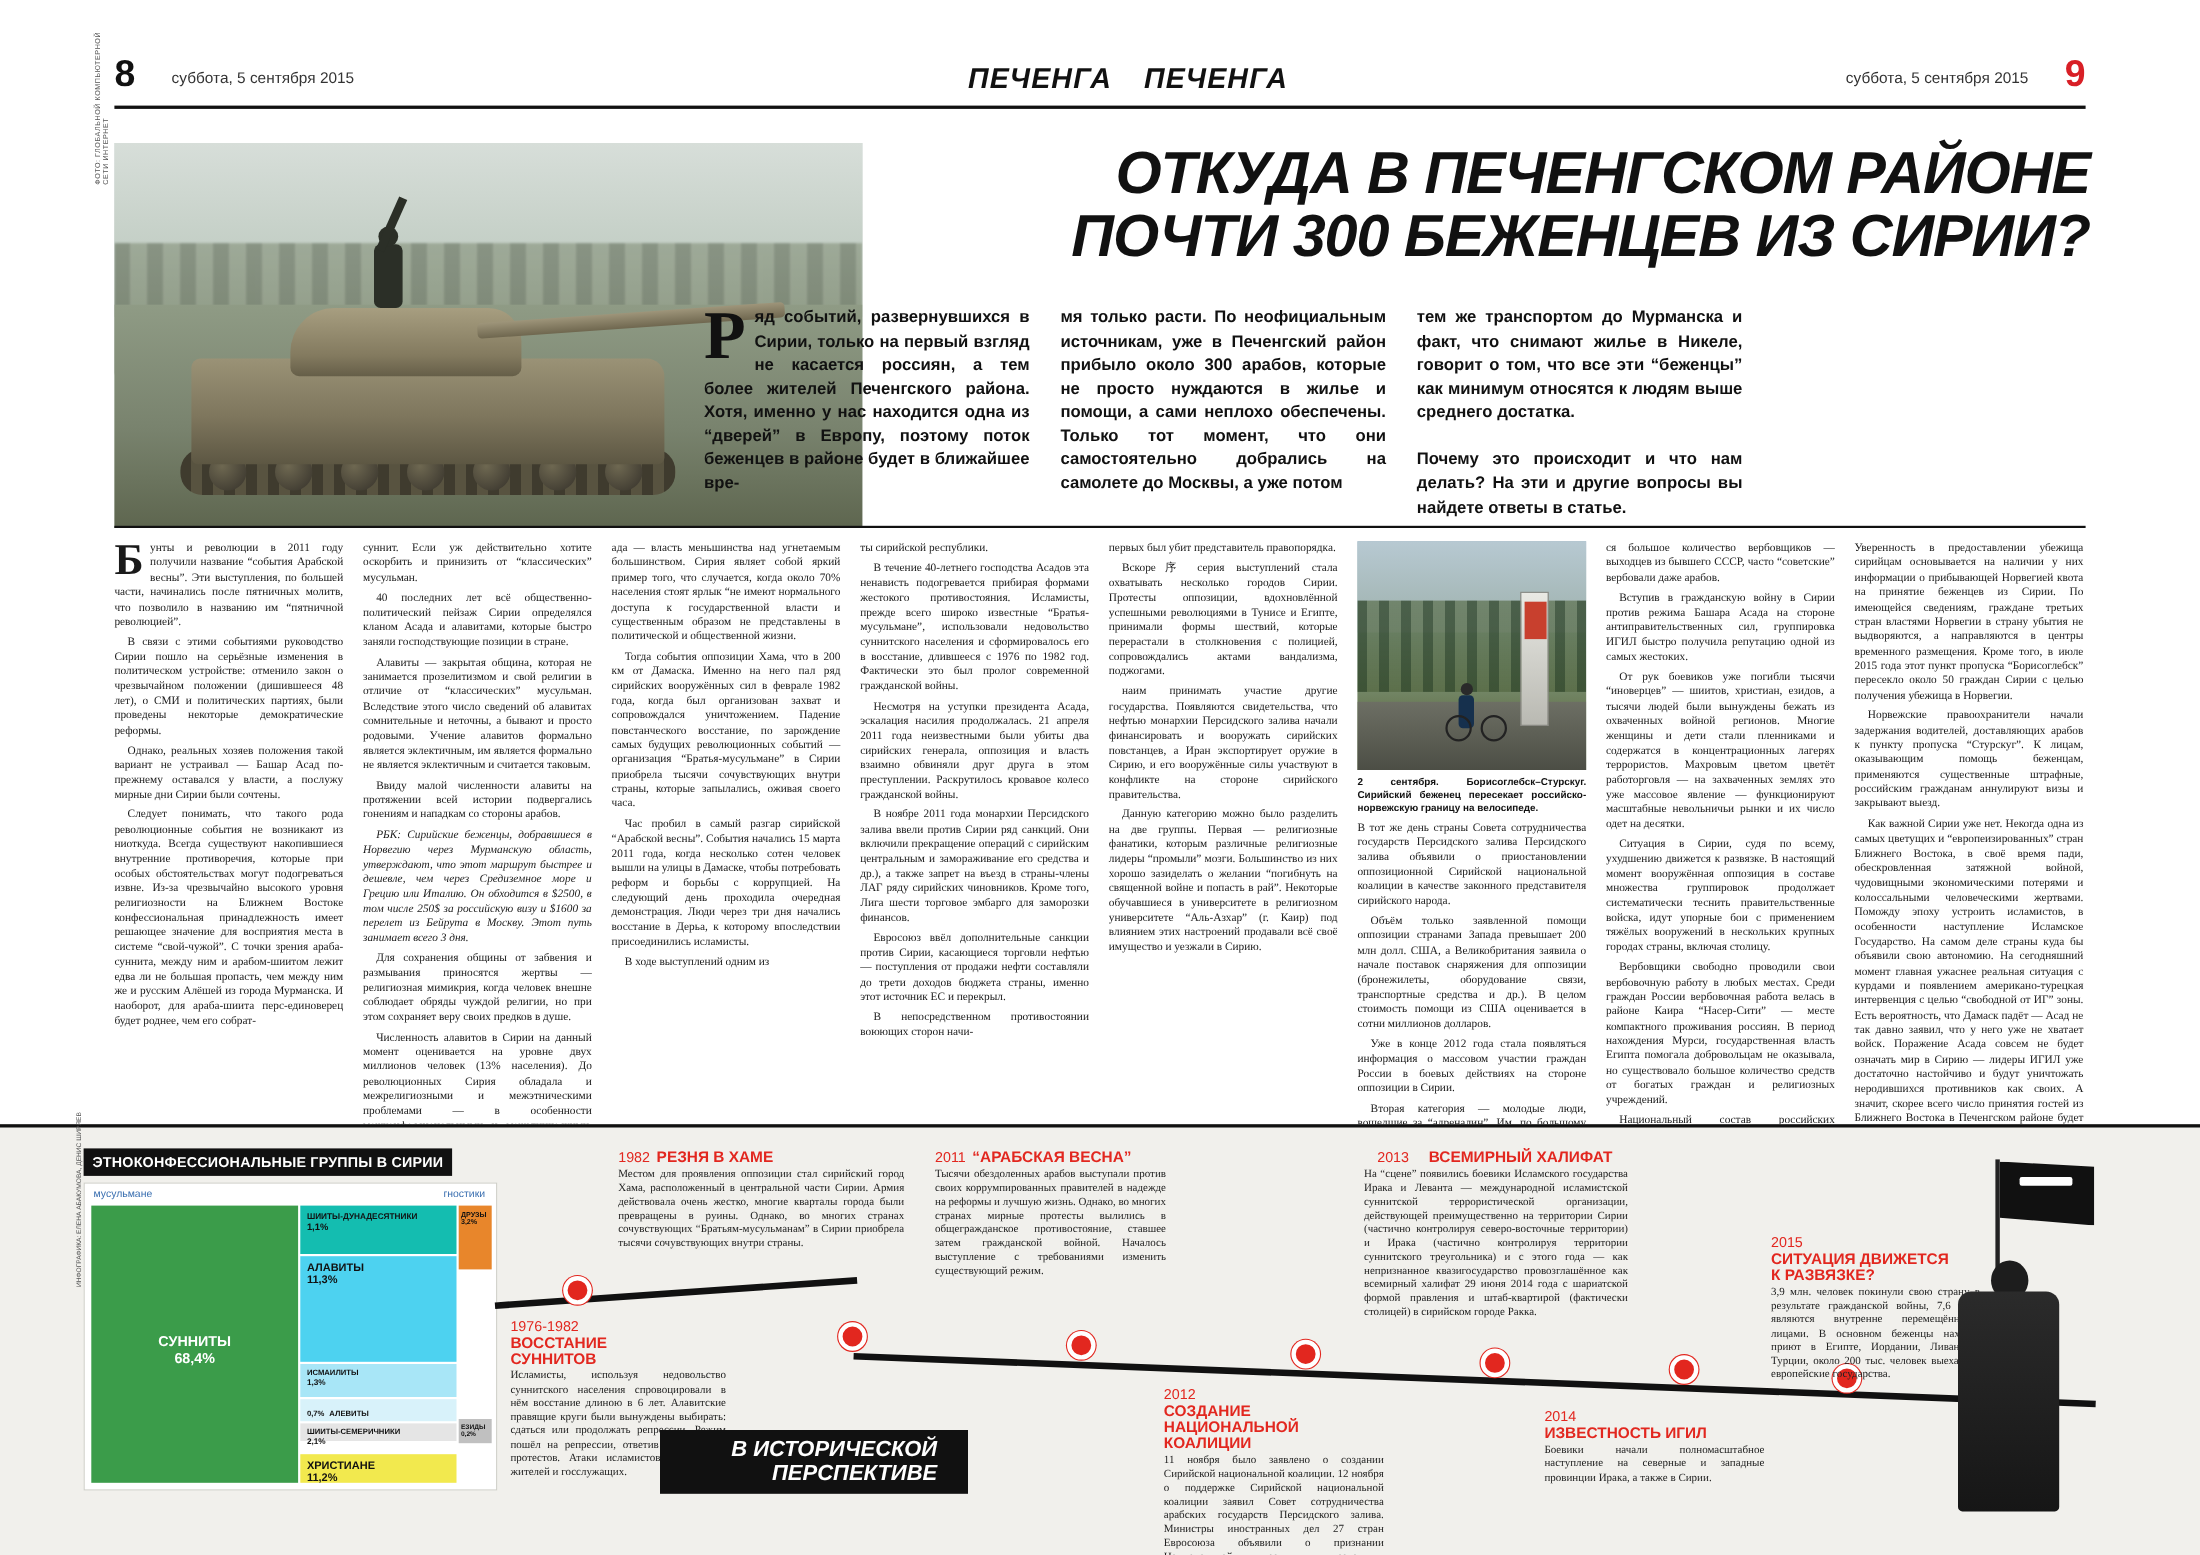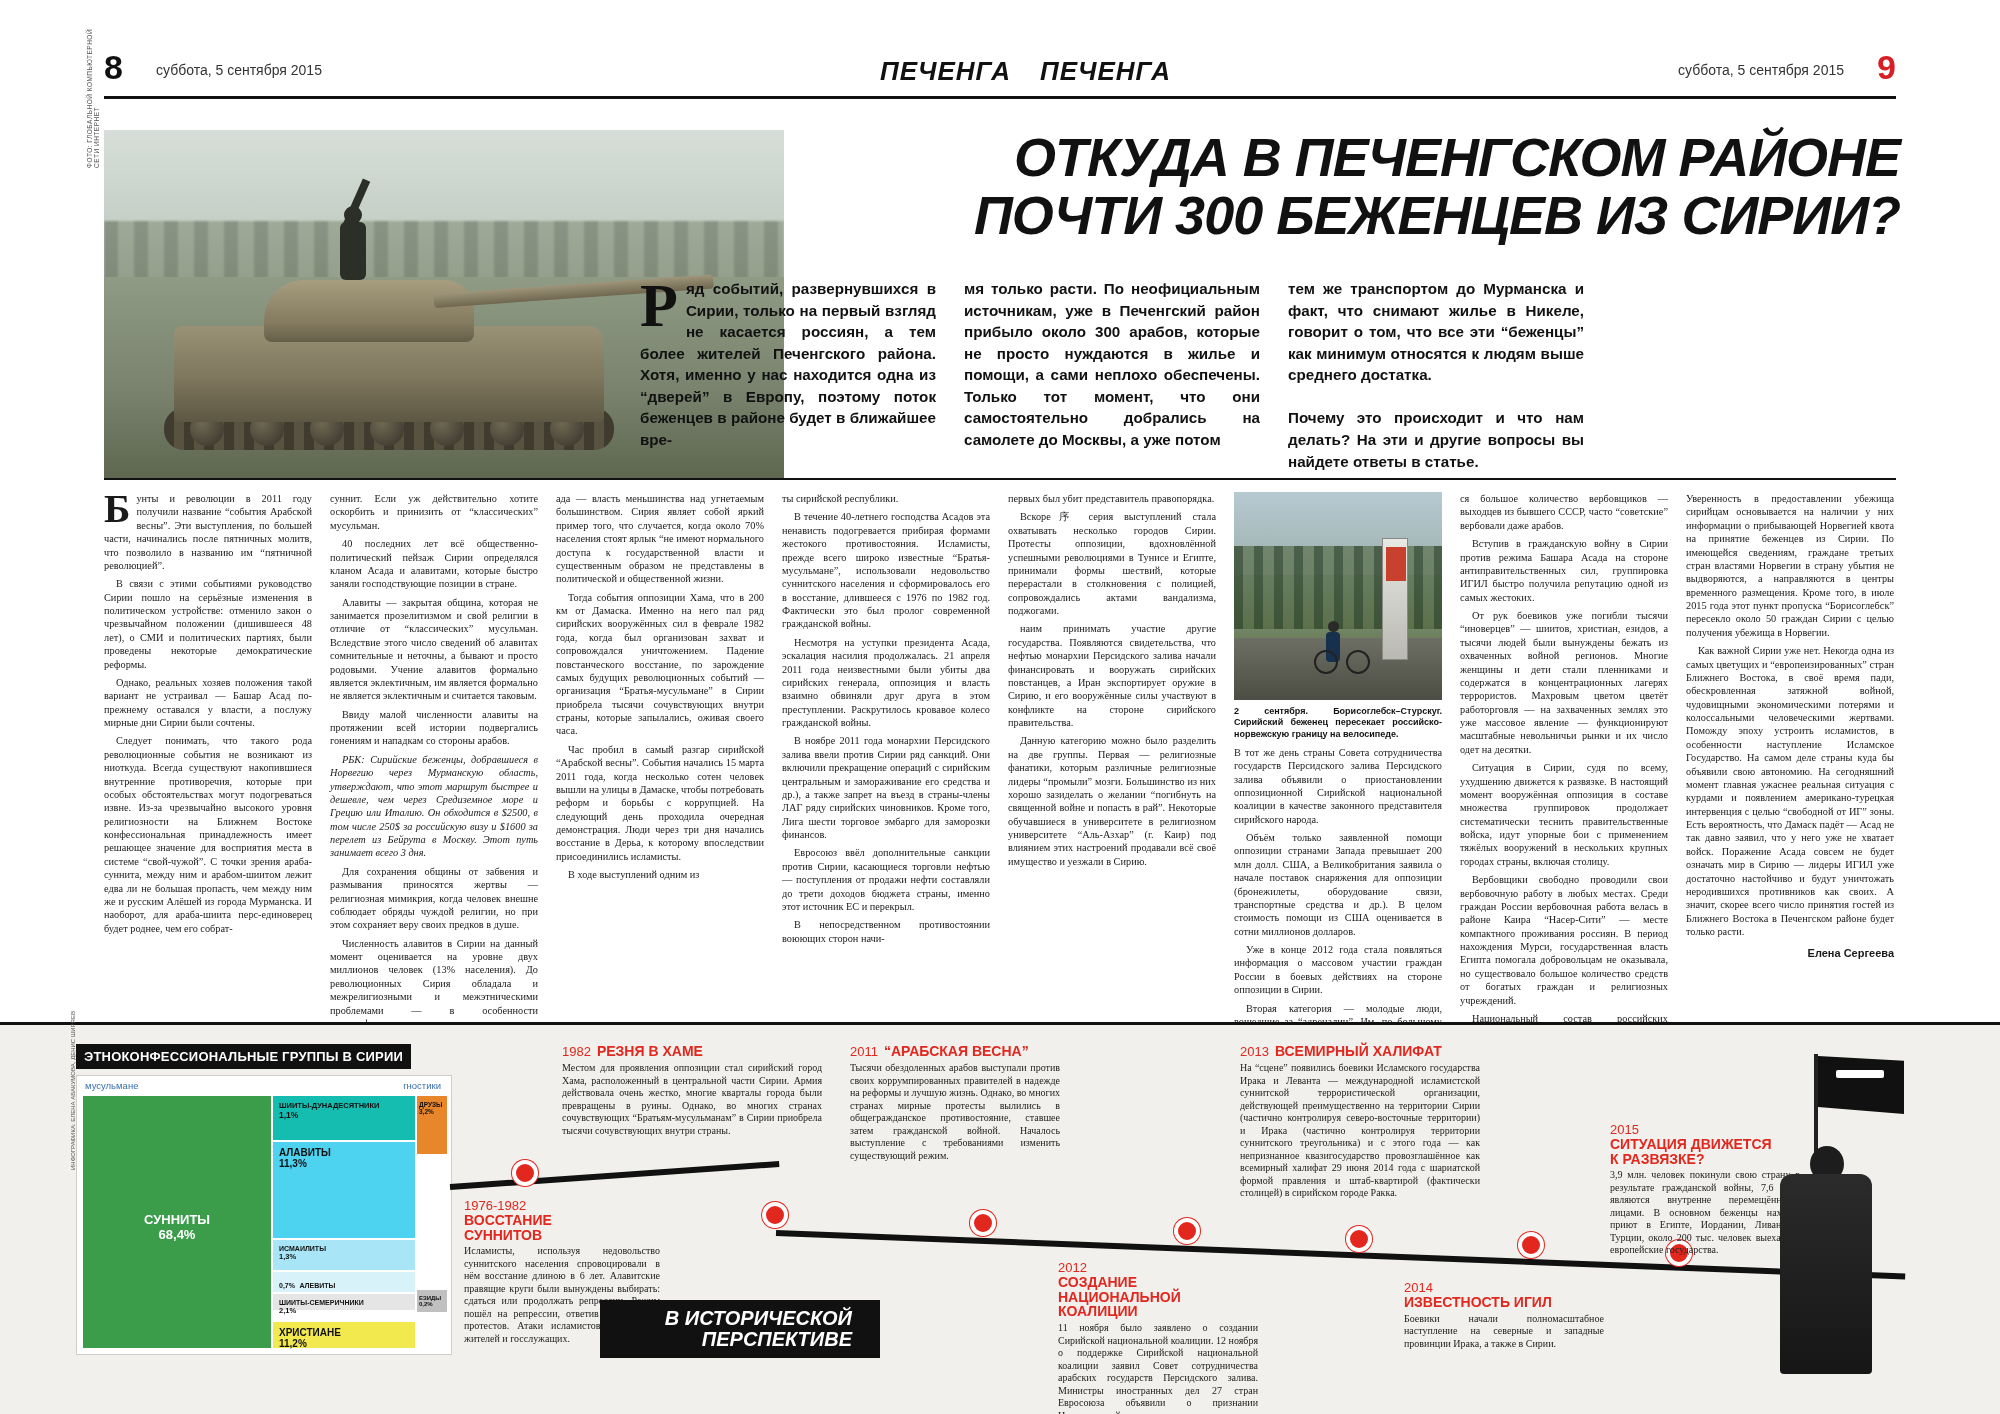--- a/index.html
+++ b/index.html
@@ -280,20 +280,21 @@
       <p class="nodent">ся большое количество вербовщиков — выходцев из бывшего СССР, часто “советские” вербовали даже арабов.</p>
       <p>Вступив в гражданскую войну в Сирии против режима Башара Асада на стороне антиправительственных сил, группировка ИГИЛ быстро получила репутацию одной из самых жестоких.</p>
       <p>От рук боевиков уже погибли тысячи “иноверцев” — шиитов, христиан, езидов, а тысячи людей были вынуждены бежать из охваченных войной регионов. Многие женщины и дети стали пленниками и содержатся в концентрационных лагерях террористов. Махровым цветом цветёт работорговля — на захваченных землях это уже массовое явление — функционируют масштабные невольничьи рынки и их число одет на десятки.</p>
       <p>Ситуация в Сирии, судя по всему, ухудшению движется к развязке. В настоящий момент вооружённая оппозиция в составе множества группировок продолжает систематически теснить правительственные войска, идут упорные бои с применением тяжёлых вооружений в нескольких крупных городах страны, включая столицу.</p>
       <p>Вербовщики свободно проводили свои вербовочную работу в любых местах. Среди граждан России вербовочная работа велась в районе Каира “Насер-Сити” — месте компактного проживания россиян. В период нахождения Мурси, государственная власть Египта помогала добровольцам не оказывала, но существовало большое количество средств от богатых граждан и религиозных учреждений.</p>
       <p>Национальный состав российских добровольцев-исламистов универсален. Впоследствии стало появлять-</p>
     </div>
 
     <div class="bcol">
       <p class="nodent">Уверенность в предоставлении убежища сирийцам основывается на наличии у них информации о прибывающей Норвегией квота на принятие беженцев из Сирии. По имеющейся сведениям, граждане третьих стран властями Норвегии в страну убытия не выдворяются, а направляются в центры временного размещения. Кроме того, в июле 2015 года этот пункт пропуска “Борисоглебск” пересекло около 50 граждан Сирии с целью получения убежища в Норвегии.</p>
+      <p>Норвежские правоохранители начали задержания водителей, доставляющих арабов к пункту пропуска “Стурскуг”. К лицам, оказывающим помощь беженцам, применяются существенные штрафные, российским гражданам аннулируют визы и закрывают выезд.</p>
       <p>Как важной Сирии уже нет. Некогда одна из самых цветущих и “европеизированных” стран Ближнего Востока, в своё время пади, обескровленная затяжной войной, чудовищными экономическими потерями и колоссальными человеческими жертвами. Поможду эпоху устроить исламистов, в особенности наступление Исламское Государство. На самом деле страны куда бы объявили свою автономию. На сегодняшний момент главная ужаснее реальная ситуация с курдами и появлением американо-турецкая интервенция с целью “свободной от ИГ” зоны. Есть вероятность, что Дамаск падёт — Асад не так давно заявил, что у него уже не хватает войск. Поражение Асада совсем не будет означать мир в Сирию — лидеры ИГИЛ уже достаточно настойчиво и будут уничтожать неродившихся противников как своих. А значит, скорее всего число принятия гостей из Ближнего Востока в Печенгском районе будет только расти.</p>
       <div class="byline">Елена Сергеева</div>
     </div>
   </div>
 
   <div class="info-band">
 
     <div class="ethno">
       <div class="ethno-title">ЭТНОКОНФЕССИОНАЛЬНЫЕ ГРУППЫ В СИРИИ</div>
       <div class="ethno-chart">
@@ -402,21 +403,21 @@
       </div>
 
       <div class="tl-item" style="left:608px; top:228px; width:200px;">
         <div class="tl-year">2012</div>
         <div class="tl-head" style="white-space:pre-line">СОЗДАНИЕ
 НАЦИОНАЛЬНОЙ КОАЛИЦИИ</div>
         <div class="tl-text">11 ноября было заявлено о создании Сирийской национальной коалиции. 12 ноября о поддержке Сирийской национальной коалиции заявил Совет сотрудничества арабских государств Персидского залива. Министры иностранных дел 27 стран Евросоюза объявили о признании Национальной коалиции законным представителем чаяний сирийского народа.</div>
       </div>
 
       <div class="tl-item" style="left:790px; top:12px; width:240px;">
-        <div style="display:flex; gap:6px; align-items:flex-start;">
+        <div style="display:flex; gap:18px; align-items:flex-start;margin-left:12px;">
           <div class="tl-year">2013</div>
           <div class="tl-head">ВСЕМИРНЫЙ ХАЛИФАТ</div>
         </div>
         <div class="tl-text">На “сцене” появились боевики Исламского государства Ирака и Леванта — международной исламистской суннитской террористической организации, действующей преимущественно на территории Сирии (частично контролируя северо-восточные территории) и Ирака (частично контролируя территории суннитского треугольника) и с этого года — как непризнанное квазигосударство провозглашённое как всемирный халифат 29 июня 2014 года с шариатской формой правления и штаб-квартирой (фактически столицей) в сирийском городе Ракка.</div>
       </div>
 
       <div class="tl-item" style="left:954px; top:248px; width:200px;">
         <div class="tl-year">2014</div>
         <div class="tl-head">ИЗВЕСТНОСТЬ ИГИЛ</div>
         <div class="tl-text">Боевики начали полномасштабное наступление на северные и западные провинции Ирака, а также в Сирии.</div>

